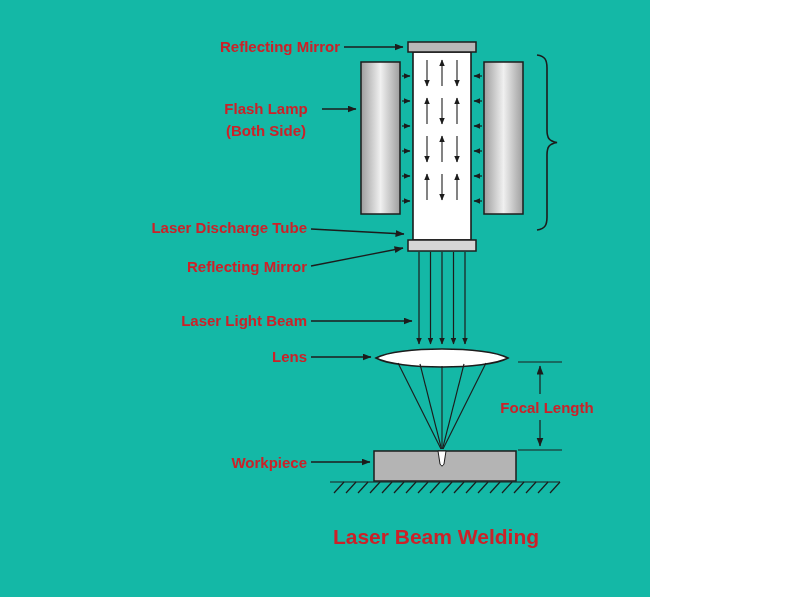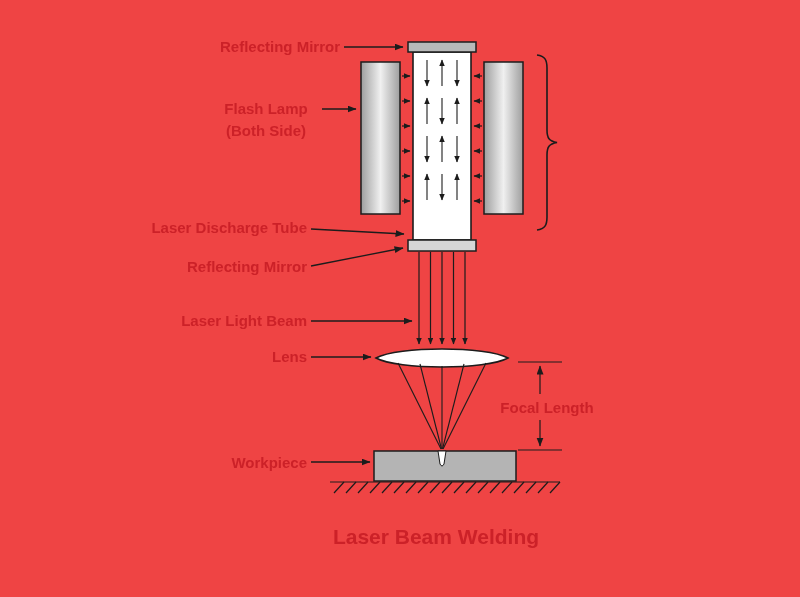--- a/index.html
+++ b/index.html
@@ -1,20 +1,20 @@
 <!DOCTYPE html>
 <html><head>
 <meta charset="utf-8">
 <style>
   html,body { margin:0; padding:0; background:#ffffff; }
   .page {
     position: relative;
-    width: 800px;
+    width: 650px;
     height: 597px;
-    background: #ef4444;
+    background: #14b8a6;
     font-family: "Liberation Sans", sans-serif;
     overflow: hidden;
   }
   svg { position:absolute; top:0; left:0; }
   .lbl {
     font-family: "Liberation Sans", sans-serif;
     font-size: 15px;
     font-weight: bold;
   }
   .title-text {

